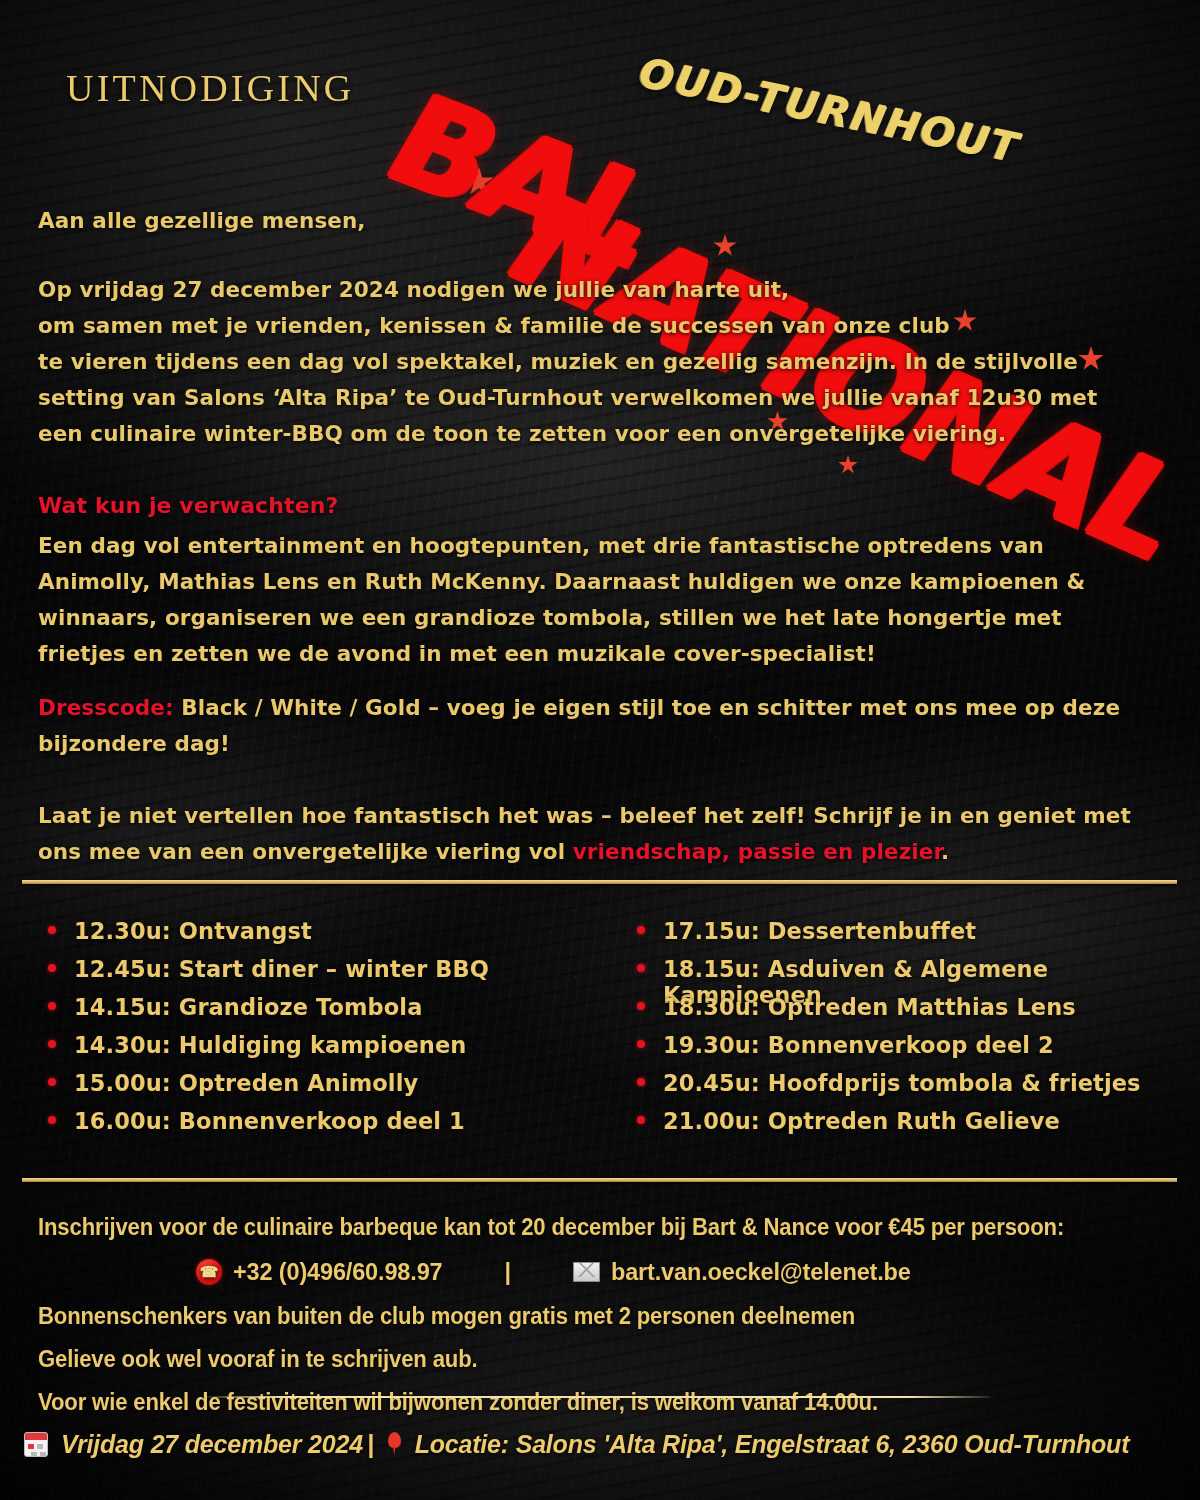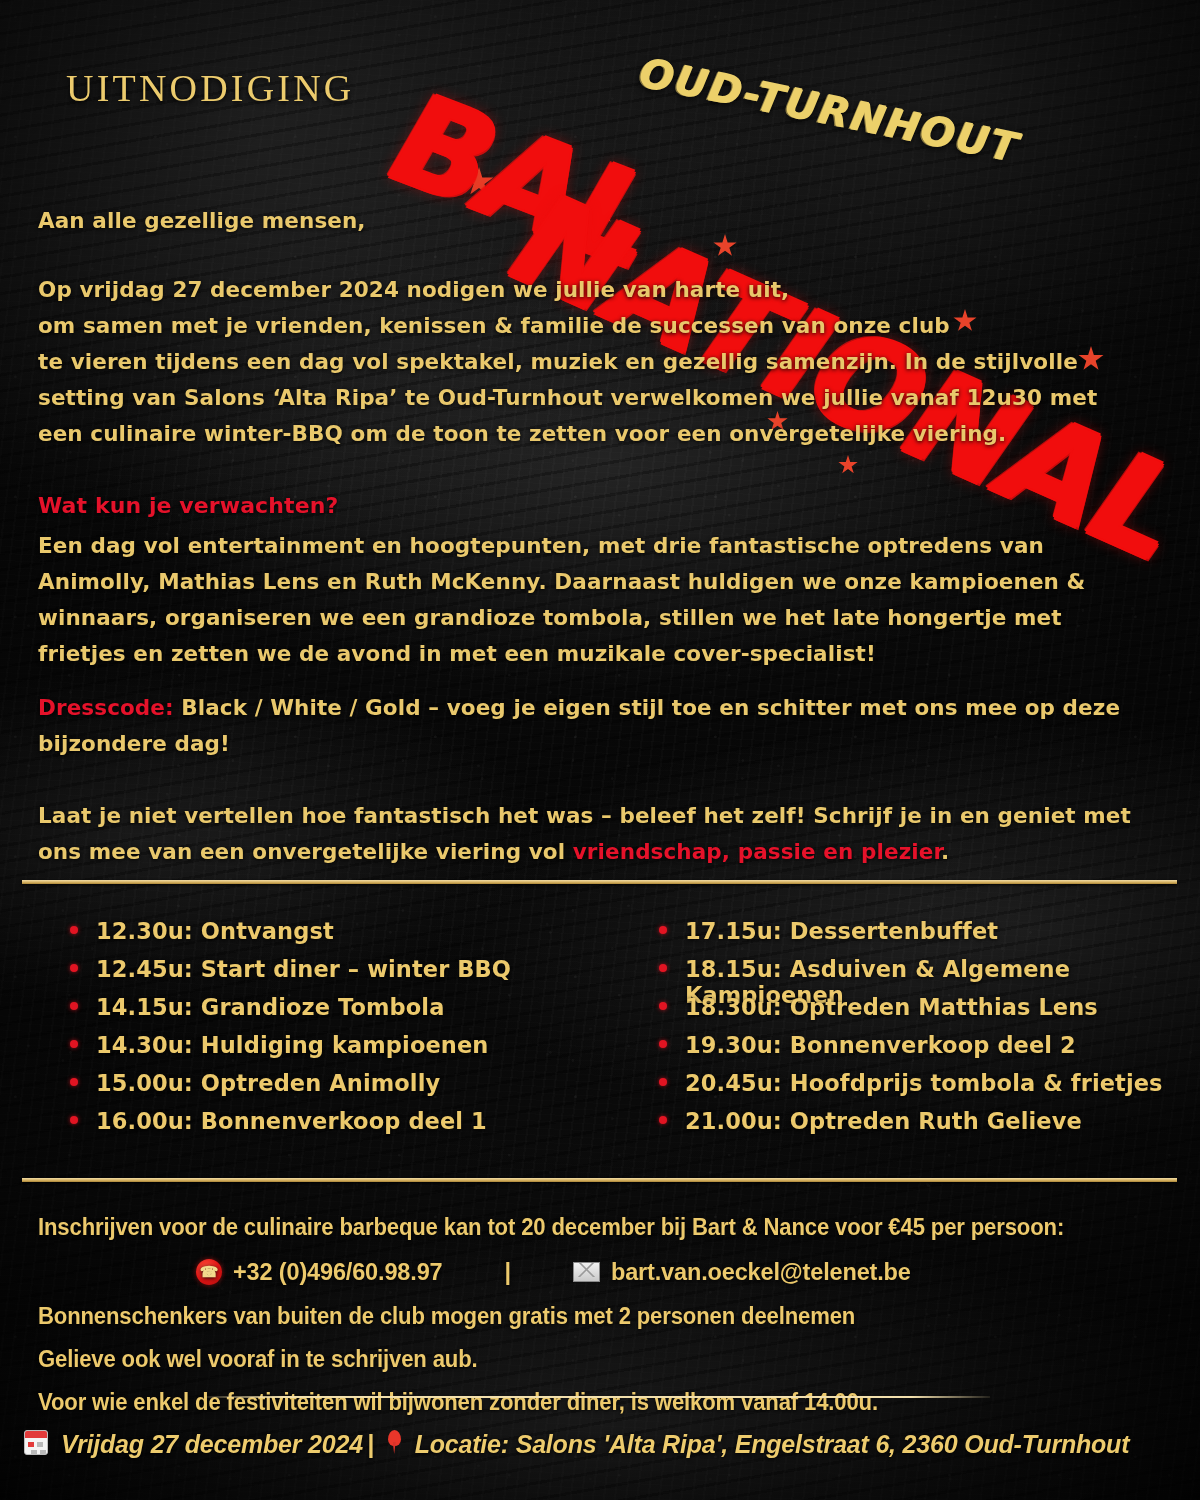--- a/index.html
+++ b/index.html
@@ -144,21 +144,21 @@
   }
   #rule-top{ top:880px; }
   #rule-bottom{ top:1178px; }
   #rule-footer{
     position:absolute; left:205px; width:785px; top:1396px; height:2px;
     background:linear-gradient(90deg,rgba(240,219,166,.1) 0%,#f2e0ad 10%,#f2e0ad 90%,rgba(240,219,166,.1) 100%);
   }
 
   
   #schedule{
-    position:absolute; left:44px; top:918px;
+    position:absolute; left:22px; top:918px;
     width:1130px;
     display:flex;
   }
   .sched-col{ width:50%; }
   .sched-col.right{ padding-left:24px; }
   .sched-item{
     display:flex; align-items:baseline;
     height:38px;
     font-family:"DejaVu Sans", sans-serif;
     font-weight:bold;
@@ -209,21 +209,21 @@
     width:27px; height:15px;
     background:linear-gradient(135deg,transparent 47%,#9a9a9a 48%,#9a9a9a 52%,transparent 53%),
                linear-gradient(225deg,transparent 47%,#9a9a9a 48%,#9a9a9a 52%,transparent 53%);
   }
   .sep{ margin:0 62px; color:#ecc96c; }
 
   
   #footer{
     position:absolute; left:24px; top:1430px;
     width:1160px;
-    display:flex; 
+    display:flex; align-items:center;
     font-family:"Liberation Sans Narrow","Liberation Sans", sans-serif;
     font-weight:bold; font-style:italic;
     font-size:25px;
     color:#edcb6d;
     letter-spacing:-.2px;
     text-shadow:0 1px 4px rgba(0,0,0,.95);
     white-space:nowrap;
   }
   .cal-icon{
     width:24px; height:25px; flex:0 0 auto; margin-right:13px;

